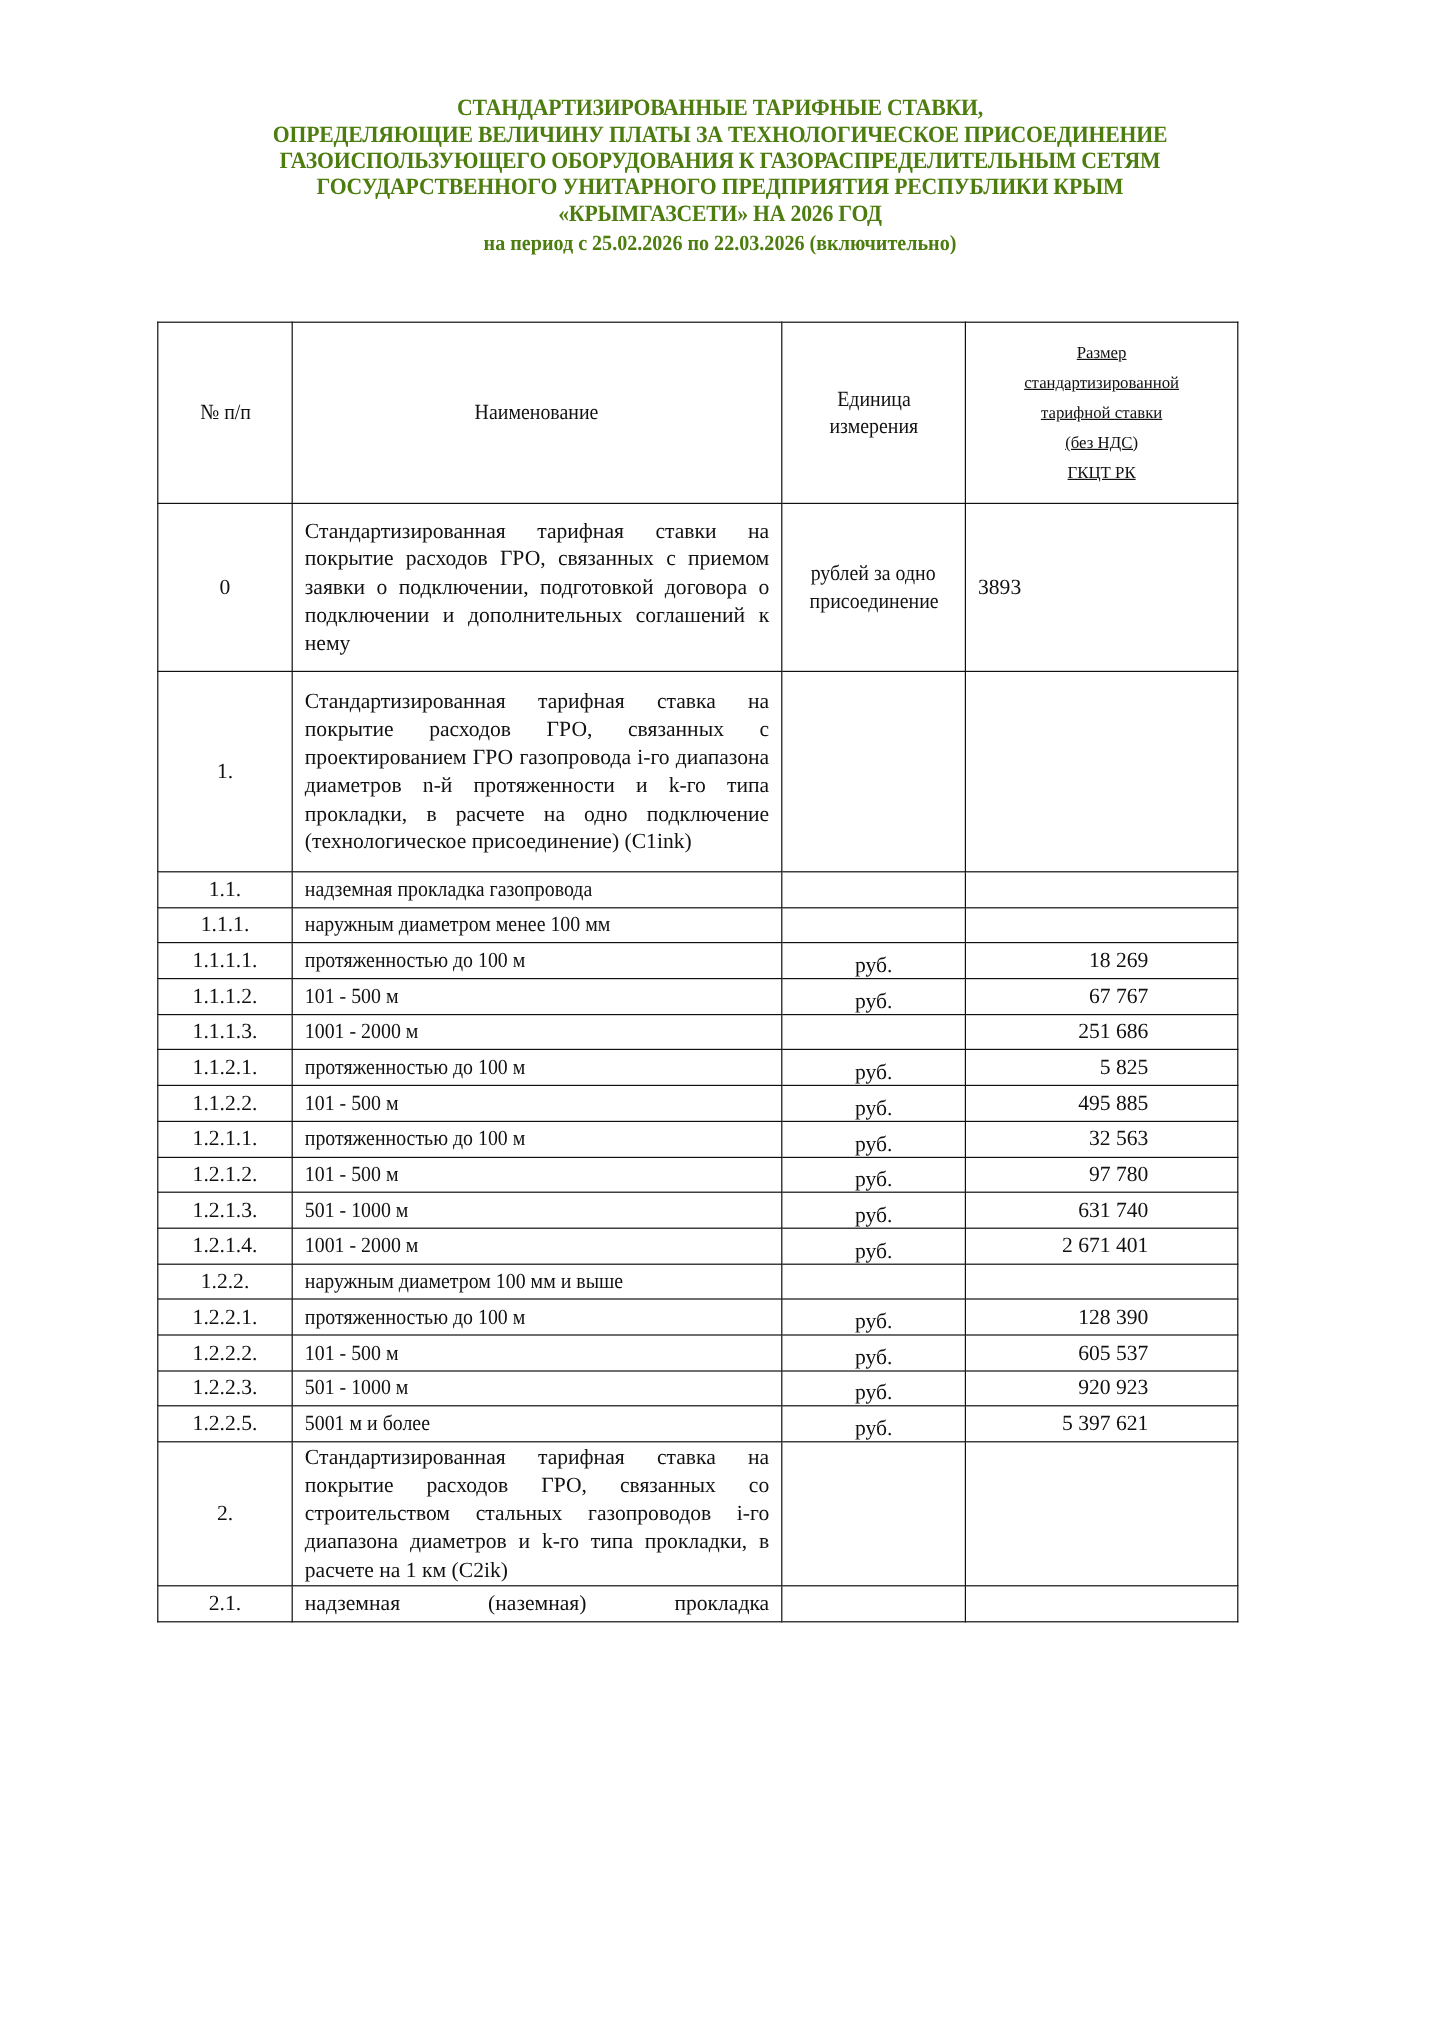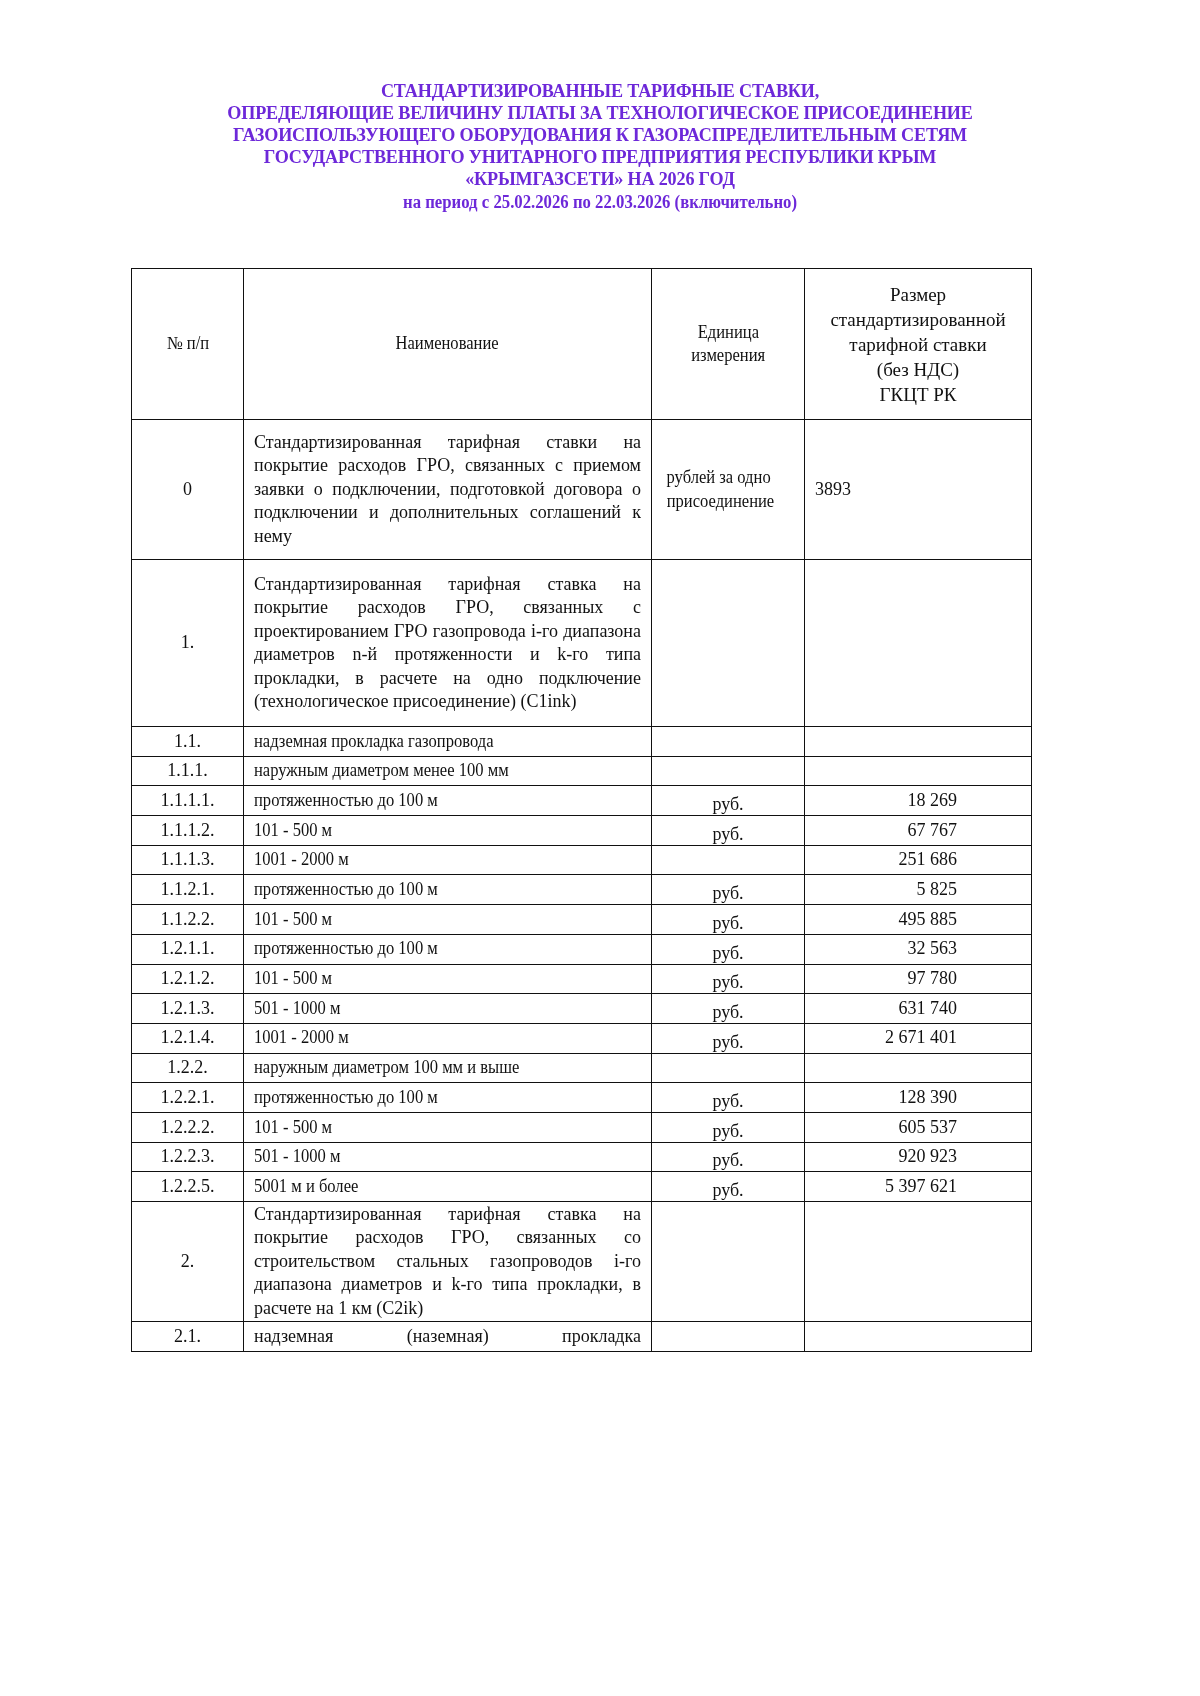--- a/index.html
+++ b/index.html
@@ -2,21 +2,21 @@
 <html><head>
   <meta charset="utf-8">
   <style>
     html, body { margin: 0; padding: 0; background: #ffffff; }
     body { width: 1200px; height: 1696px; position: relative; overflow: hidden; color: #111; }
     .page { position: absolute; left: 0; top: 0; width: 1200px; height: 1696px; background: #fff; }
     .title-block {
       position: absolute; left: 120px; top: 80px; width: 960px;
       text-align: center;
       font-family: "Liberation Serif", "DejaVu Serif", serif;
-      font-weight: bold; color: #6d28d9;
+      font-weight: bold; color: #4d7c0f;
     }
     .title-line { font-size: 19.5px; line-height: 22px; letter-spacing: -0.2px; transform: scaleX(0.93); transform-origin: center; white-space: nowrap; }
     .subtitle-line { font-size: 18px; line-height: 24px; transform: scaleX(0.93); transform-origin: center; white-space: nowrap; }
 
     table.tariff {
       position: absolute; left: 131px; top: 268px;
       width: 900px;
       border-collapse: collapse;
       table-layout: fixed;
       font-family: "Liberation Serif", "DejaVu Serif", serif;
@@ -30,25 +30,25 @@
       font-weight: normal;
       vertical-align: middle;
       overflow: hidden;
     }
     col.c1 { width: 112px; }
     col.c2 { width: 408px; }
     col.c3 { width: 153px; }
     col.c4 { width: 227px; }
 
     .hdr th { height: 150px; text-align: center; }
-    .hdr .h-size { font-size: 19px; line-height: 25px; padding: 0 4px; }
+    .hdr .h-size { font-size: 14px; line-height: 25px; padding: 0 4px; text-decoration: underline; }
     .num { text-align: center; white-space: nowrap; }
     .name { text-align: left; }
     .name.just { text-align: justify; text-align-last: left; }
-    .unit { }
+    .unit { text-align: center; }
     .unit-low { text-align: center; vertical-align: bottom !important; line-height: 22px !important; }
     .val { text-align: right; padding-right: 74px !important; white-space: nowrap; }
     .val-center { text-align: left; }
     tr.short td { height: 28.7px; }
     .narrow { transform: scaleX(0.92); transform-origin: left center; display: inline-block; white-space: nowrap; }
     .narrow-c { transform: scaleX(0.92); transform-origin: center center; display: inline-block; white-space: nowrap; }
   </style>
 </head>
 <body>
 

